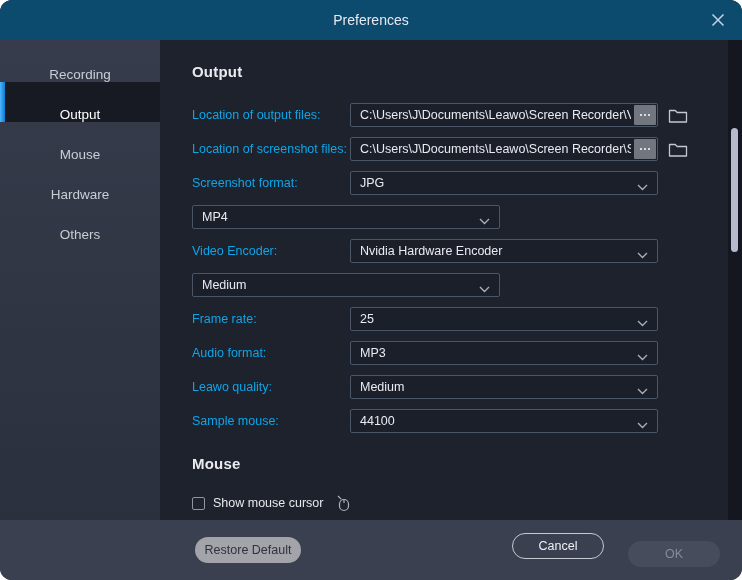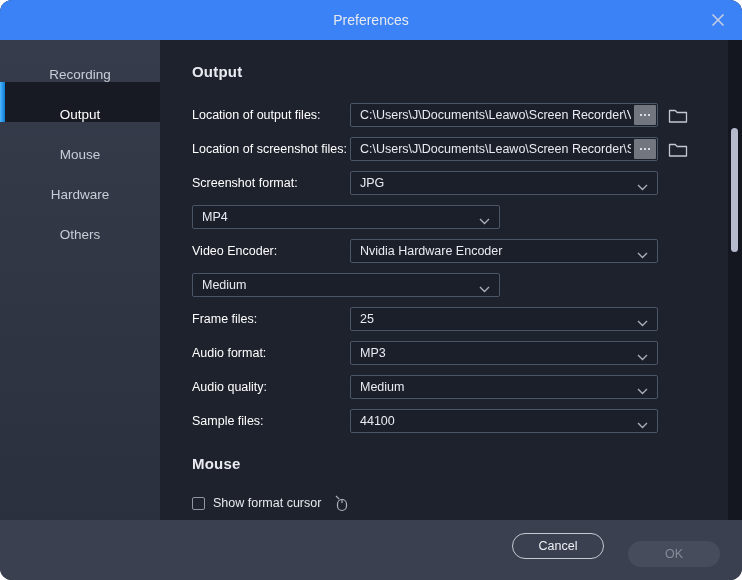--- a/index.html
+++ b/index.html
@@ -5,21 +5,21 @@
   html,body{margin:0;padding:0;background:#ffffff;}
   *{box-sizing:border-box;}
   .window{
     width:742px;height:580px;border-radius:12px;overflow:hidden;
     display:flex;flex-direction:column;
     font-family:"Liberation Sans", sans-serif;
     background:#1e222c;
   }
   
   .titlebar{
-    flex:none;height:40px;background:#3b82f6;position:relative;
+    flex:none;height:40px;background:#0c4a6e;position:relative;
     display:flex;align-items:center;justify-content:center;
   }
   .title{color:#e6e9ef;font-size:14px;}
   .close-btn{
     position:absolute;right:14px;top:10px;width:20px;height:20px;
     display:flex;align-items:center;justify-content:center;cursor:pointer;
   }
   
   .body{flex:1;display:flex;min-height:0;position:relative;}
   .sidebar{
@@ -41,21 +41,21 @@
     flex:1;background:#1e222c;position:relative;overflow:hidden;
     padding-left:32px;
   }
   .section-title{
     margin:0;font-size:15px;font-weight:bold;color:#e9ebf0;
     line-height:16px;letter-spacing:.2px;
   }
   .section-title.first{margin-top:24px;}
   .rows{margin-top:23px;}
   .form-row{display:flex;align-items:center;height:24px;margin-bottom:10px;}
-  .row-label{width:158px;flex:none;font-size:12.5px;color:#ffffff;}
+  .row-label{width:158px;flex:none;font-size:12.5px;color:#0ea5e9;}
   .control{
     width:308px;height:24px;border:1px solid #4b5568;background:#1b1f29;
     border-radius:2px;position:relative;display:flex;align-items:center;
     padding:0 26px 0 9px;color:#e9eaf2;font-size:12.5px;cursor:pointer;
   }
   .path-value{overflow:hidden;white-space:nowrap;flex:1;}
   .browse-btn{
     position:absolute;right:1px;top:1px;bottom:1px;width:22px;
     background:#72767f;border-radius:1px;display:flex;align-items:center;
     justify-content:center;gap:2px;cursor:pointer;
@@ -201,81 +201,82 @@
         <div class="form-row">
           <div class="control">
             <span>Medium</span>
             <span class="chevron"><svg width="11" height="7" viewBox="0 0 11 7">
                   <path d="M1 1 L5.5 5.5 L10 1" fill="none" stroke="#a9aeba" stroke-width="1.4"></path>
                 </svg></span>
           </div>
         </div>
 
         <div class="form-row">
-          <span class="row-label">Frame files:</span>
+          <span class="row-label">Frame rate:</span>
           <div class="control">
             <span>25</span>
             <span class="chevron"><svg width="11" height="7" viewBox="0 0 11 7">
                   <path d="M1 1 L5.5 5.5 L10 1" fill="none" stroke="#a9aeba" stroke-width="1.4"></path>
                 </svg></span>
           </div>
         </div>
 
         <div class="form-row">
           <span class="row-label">Audio format:</span>
           <div class="control">
             <span>MP3</span>
             <span class="chevron"><svg width="11" height="7" viewBox="0 0 11 7">
                   <path d="M1 1 L5.5 5.5 L10 1" fill="none" stroke="#a9aeba" stroke-width="1.4"></path>
                 </svg></span>
           </div>
         </div>
 
         <div class="form-row">
-          <span class="row-label">Audio quality:</span>
+          <span class="row-label">Leawo quality:</span>
           <div class="control">
             <span>Medium</span>
             <span class="chevron"><svg width="11" height="7" viewBox="0 0 11 7">
                   <path d="M1 1 L5.5 5.5 L10 1" fill="none" stroke="#a9aeba" stroke-width="1.4"></path>
                 </svg></span>
           </div>
         </div>
 
         <div class="form-row">
-          <span class="row-label">Sample files:</span>
+          <span class="row-label">Sample mouse:</span>
           <div class="control">
             <span>44100</span>
             <span class="chevron"><svg width="11" height="7" viewBox="0 0 11 7">
                   <path d="M1 1 L5.5 5.5 L10 1" fill="none" stroke="#a9aeba" stroke-width="1.4"></path>
                 </svg></span>
           </div>
         </div>
 
       </div>
 
       <h2 class="section-title mouse">Mouse</h2>
 
       <div class="check-row">
         <span class="checkbox"></span>
-        <span class="check-label">Show format cursor</span>
+        <span class="check-label">Show mouse cursor</span>
         <span class="mouse-ic">
           <svg width="16" height="18" viewBox="0 0 16 18">
               <rect x="4.5" y="5.5" width="9" height="11" rx="4.5" fill="none" stroke="#aeb3bf" stroke-width="1.2"></rect>
               <path d="M9 5.5 V9" stroke="#aeb3bf" stroke-width="1.2"></path>
               <path d="M3 2 L6.2 5.2" stroke="#aeb3bf" stroke-width="1.2"></path>
             </svg>
         </span>
       </div>
     </main>
 
     <div class="scroll-track">
       <div class="scroll-thumb"></div>
     </div>
   </div>
 
   <footer class="footer">
+    <button class="btn btn-restore">Restore Default</button>
     <div class="footer-right">
       <button class="btn btn-cancel">Cancel</button>
       <button class="btn btn-ok">OK</button>
     </div>
   </footer>
 
 </div>
 
 </body></html>

